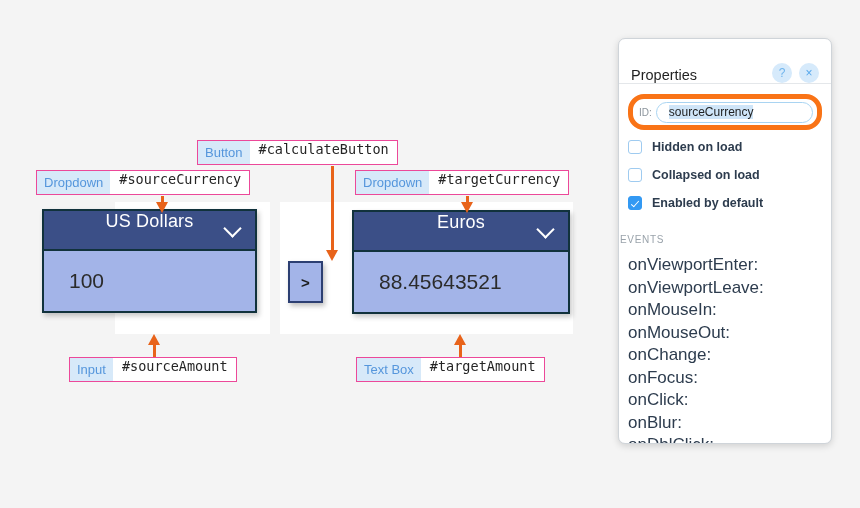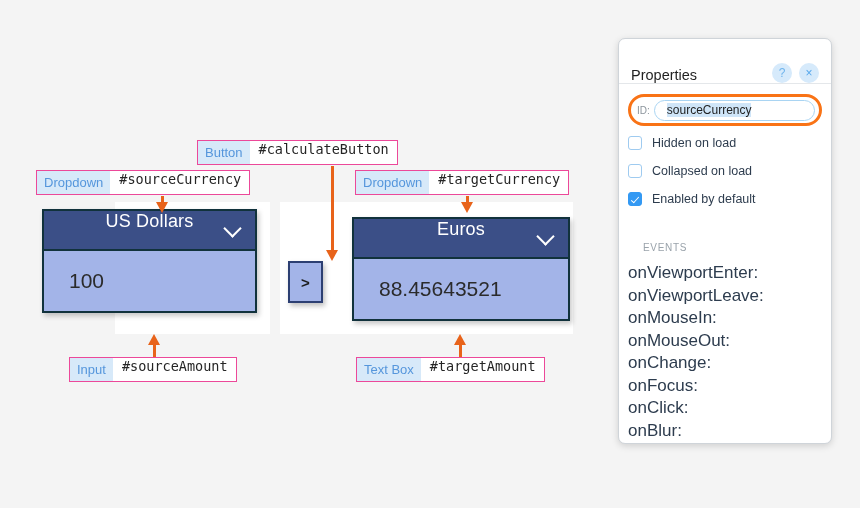--- a/index.html
+++ b/index.html
@@ -185,21 +185,21 @@
     justify-content: center;
     font-size: 12px;
     color: #6fb4ec;
     margin-left: 7px;
   }
   .circle-btn.close { color: #57a8ec; font-size: 12px; }
 
   #id-row-wrap {
     position: relative;
     margin: 10px 9px 0 9px;
-    border: 3px solid #f97316;
+    border: 5px solid #f97316;
     border-radius: 16px;
     height: 26px;
     display: flex;
     align-items: center;
     padding: 0 4px 0 6px;
     box-sizing: content-box;
   }
   #id-label {
     font-size: 10px;
     color: #8b949c;
@@ -221,20 +221,21 @@
     color: #1e1e1e;
     background: #cfe5f8;
   }
 
   .check-row {
     display: flex;
     align-items: center;
     padding: 0 9px;
     height: 22px;
     margin-top: 6px;
+    font-weight: bold;
   }
   .checkbox {
     width: 14px;
     height: 14px;
     border: 1px solid #9fcbf0;
     border-radius: 3px;
     background: #ffffff;
     box-sizing: border-box;
     margin-right: 10px;
     flex: none;
@@ -257,22 +258,22 @@
   }
   .check-label {
     font-size: 12.5px;
     color: #2d3c4e;
   }
 
   #events-title {
     font-size: 10px;
     letter-spacing: 0.7px;
     color: #9aa3ab;
-    padding: 0 24px;
-    margin-top: 32px;
+    padding: 0 1px;
+    margin-top: 20px;
     margin-bottom: 9px;
   }
   .event-row {
     font-size: 17px;
     color: #2d3c4e;
     padding: 0 9px;
     height: 22.5px;
     line-height: 22.5px;
   }
 </style>
@@ -289,21 +290,21 @@
   </div>
   <div class="amount-box">
     <span class="amount-value">100</span>
   </div>
 </div>
 
 <div id="calc-button">
   <span>&gt;</span>
 </div>
 
-<div class="widget-group" id="widget-target" style="left:352px; top:217px; width:218px;">
+<div class="widget-group" id="widget-target" style="left:352px; top:210px; width:218px;">
   <div class="dropdown">
     <span class="dropdown-label">Euros</span>
     <span class="chev"></span>
   </div>
   <div class="amount-box">
     <span class="amount-value">88.45643521</span>
   </div>
 </div>
 
 <div class="arrow" style="left:331px; top:166px;">

